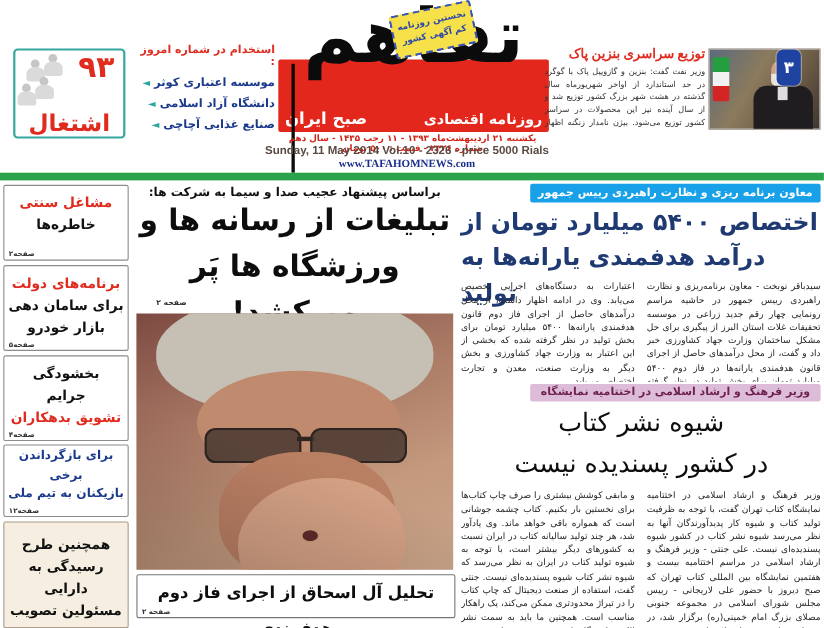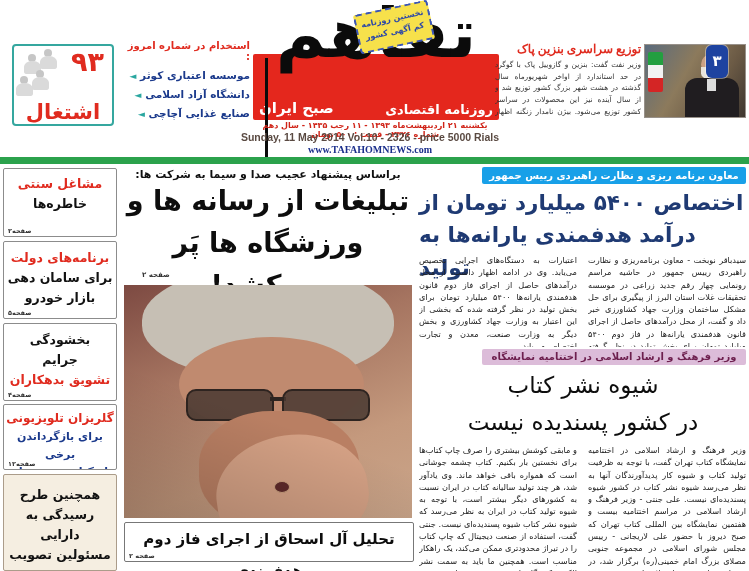--- a/index.html
+++ b/index.html
@@ -168,21 +168,20 @@
     <div class="rail-line rtl">بازار خودرو</div>
     <span class="page-note rtl">صفحه۵</span>
   </div>
   <div class="abs rail-box" style="top:323px;height:78px;">
     <div class="rail-line rtl" style="margin-top:6px;">بخشودگی</div>
     <div class="rail-line rtl">جرایم</div>
     <div class="rail-line rl-red rtl">تشویق بدهکاران</div>
     <span class="page-note rtl">صفحه۴</span>
   </div>
   <div class="abs rail-box" style="top:404px;height:66px;">
-    <div class="rail-line rl-red rtl" style="margin-top:4px;font-size:12px;">گلریزان تلویزیونی</div>
     <div class="rail-line rl-navy rail-sm rtl">برای بازگرداندن برخی</div>
     <div class="rail-line rl-navy rail-sm rtl">بازیکنان به تیم ملی</div>
     <span class="page-note rtl">صفحه۱۲</span>
   </div>
   <div class="abs rail-box rail-beige" style="top:474px;height:97px;">
     <div class="rail-line rtl" style="margin-top:10px;">همچنین طرح</div>
     <div class="rail-line rtl">رسیدگی به دارایی</div>
     <div class="rail-line rtl">مسئولین تصویب شد</div>
   </div>
 

